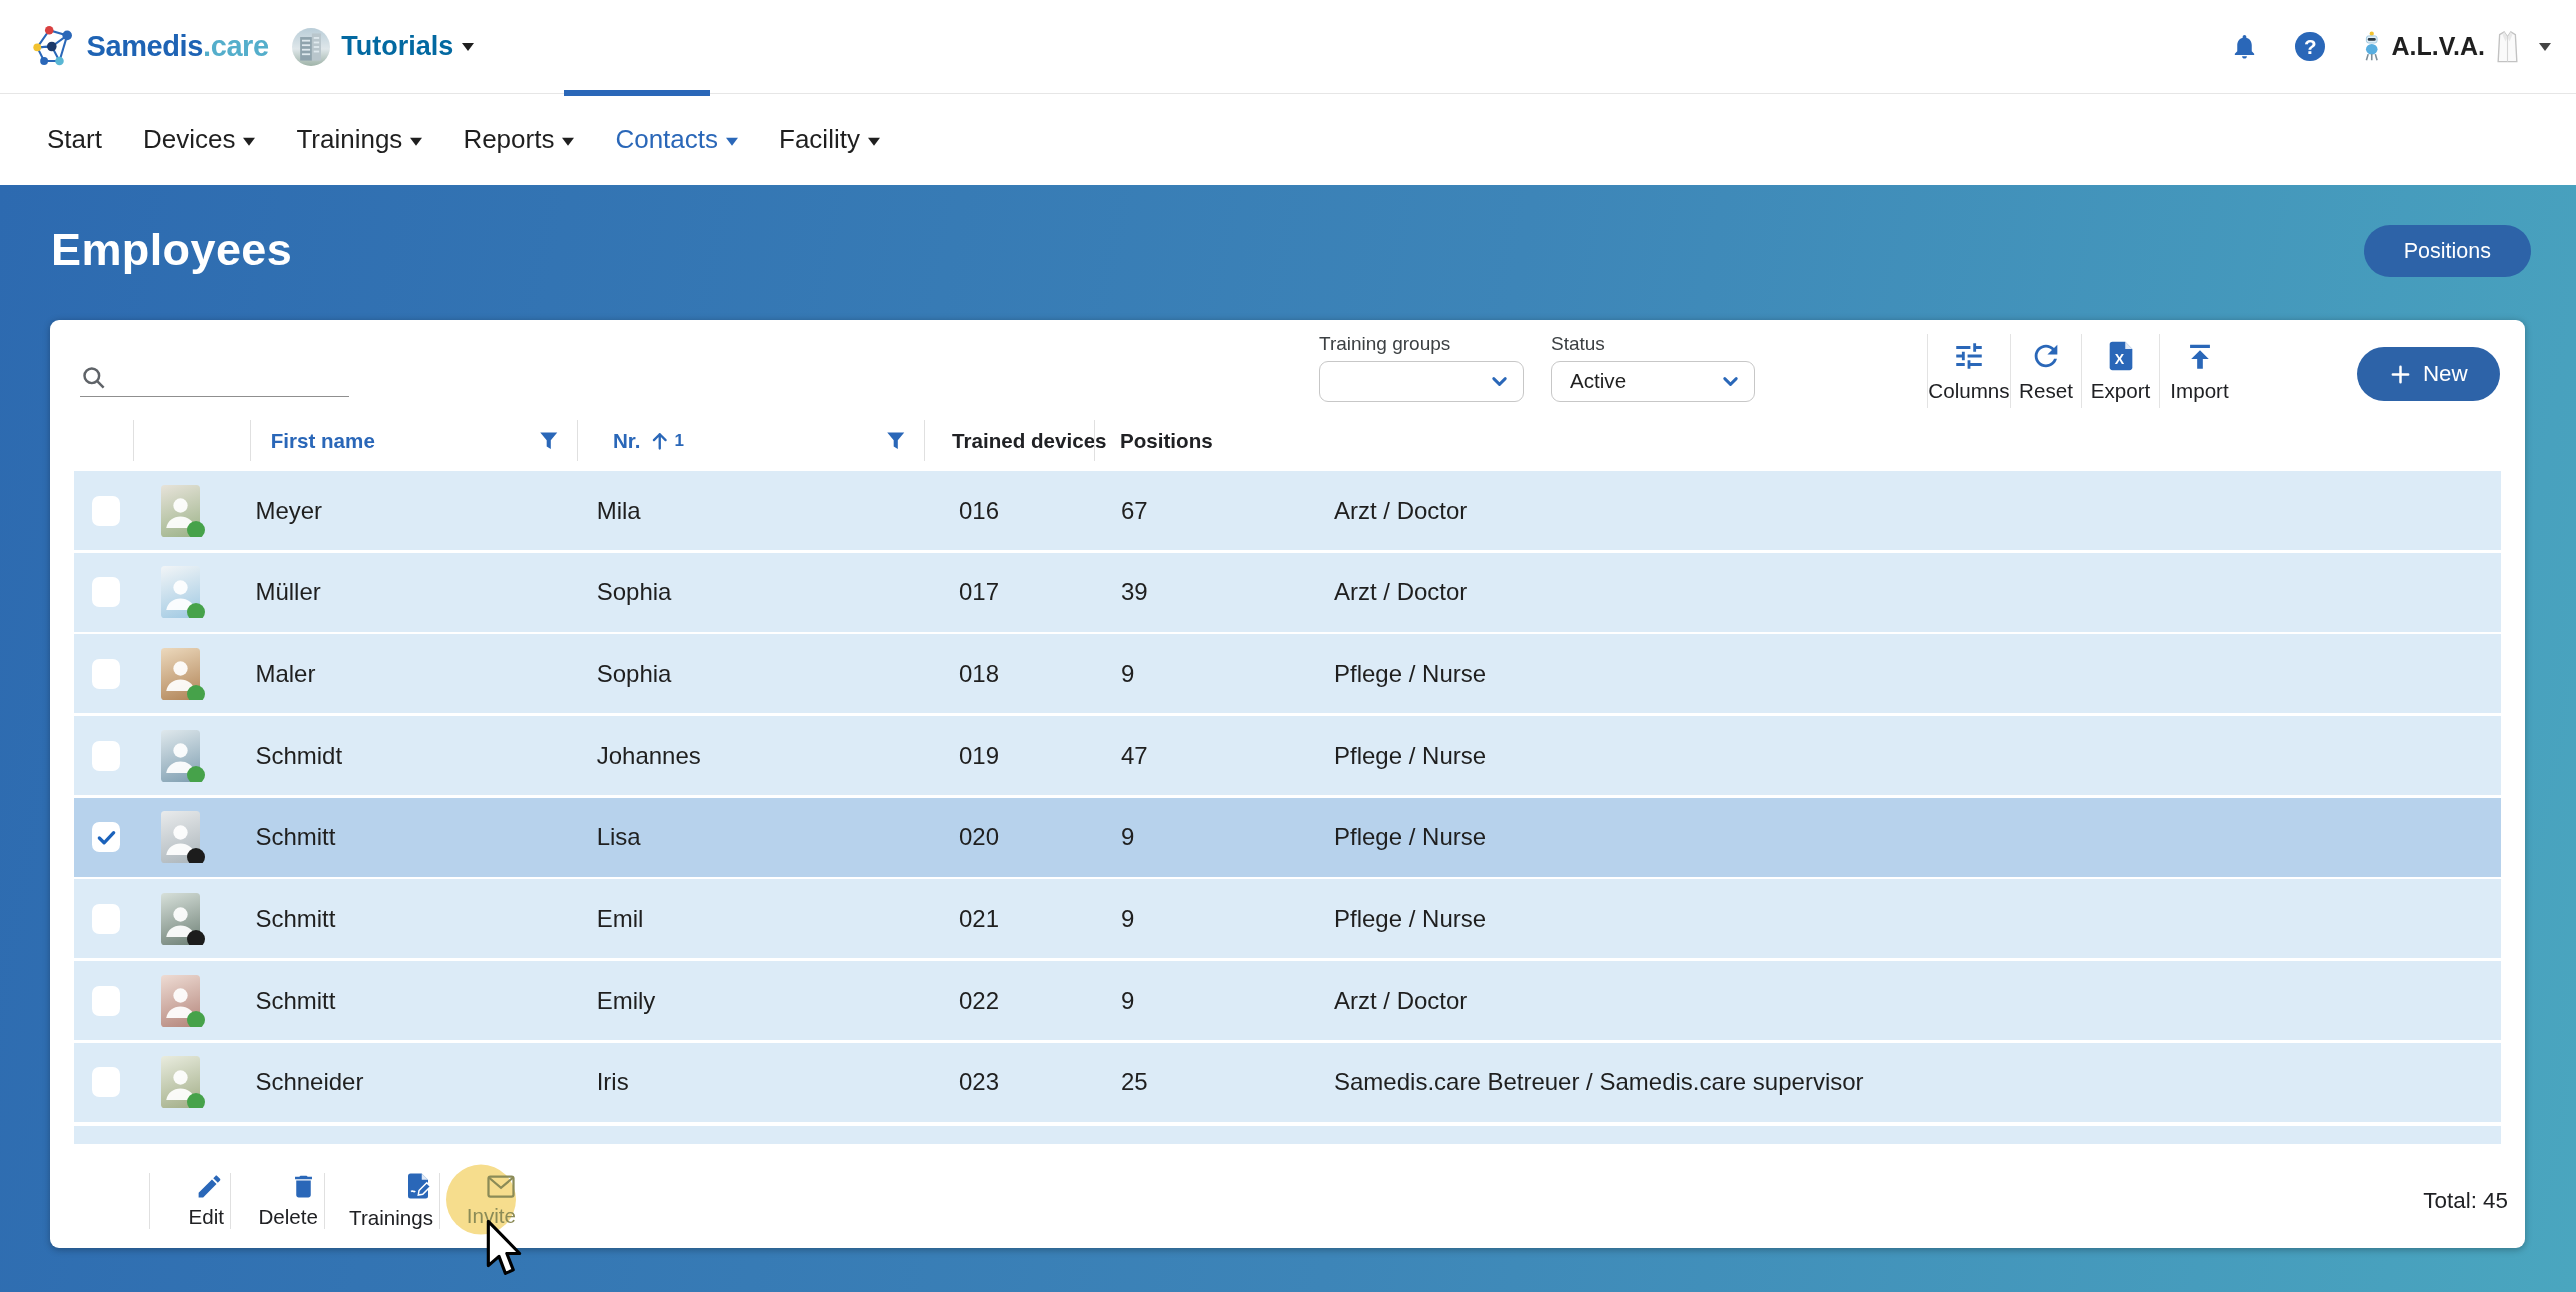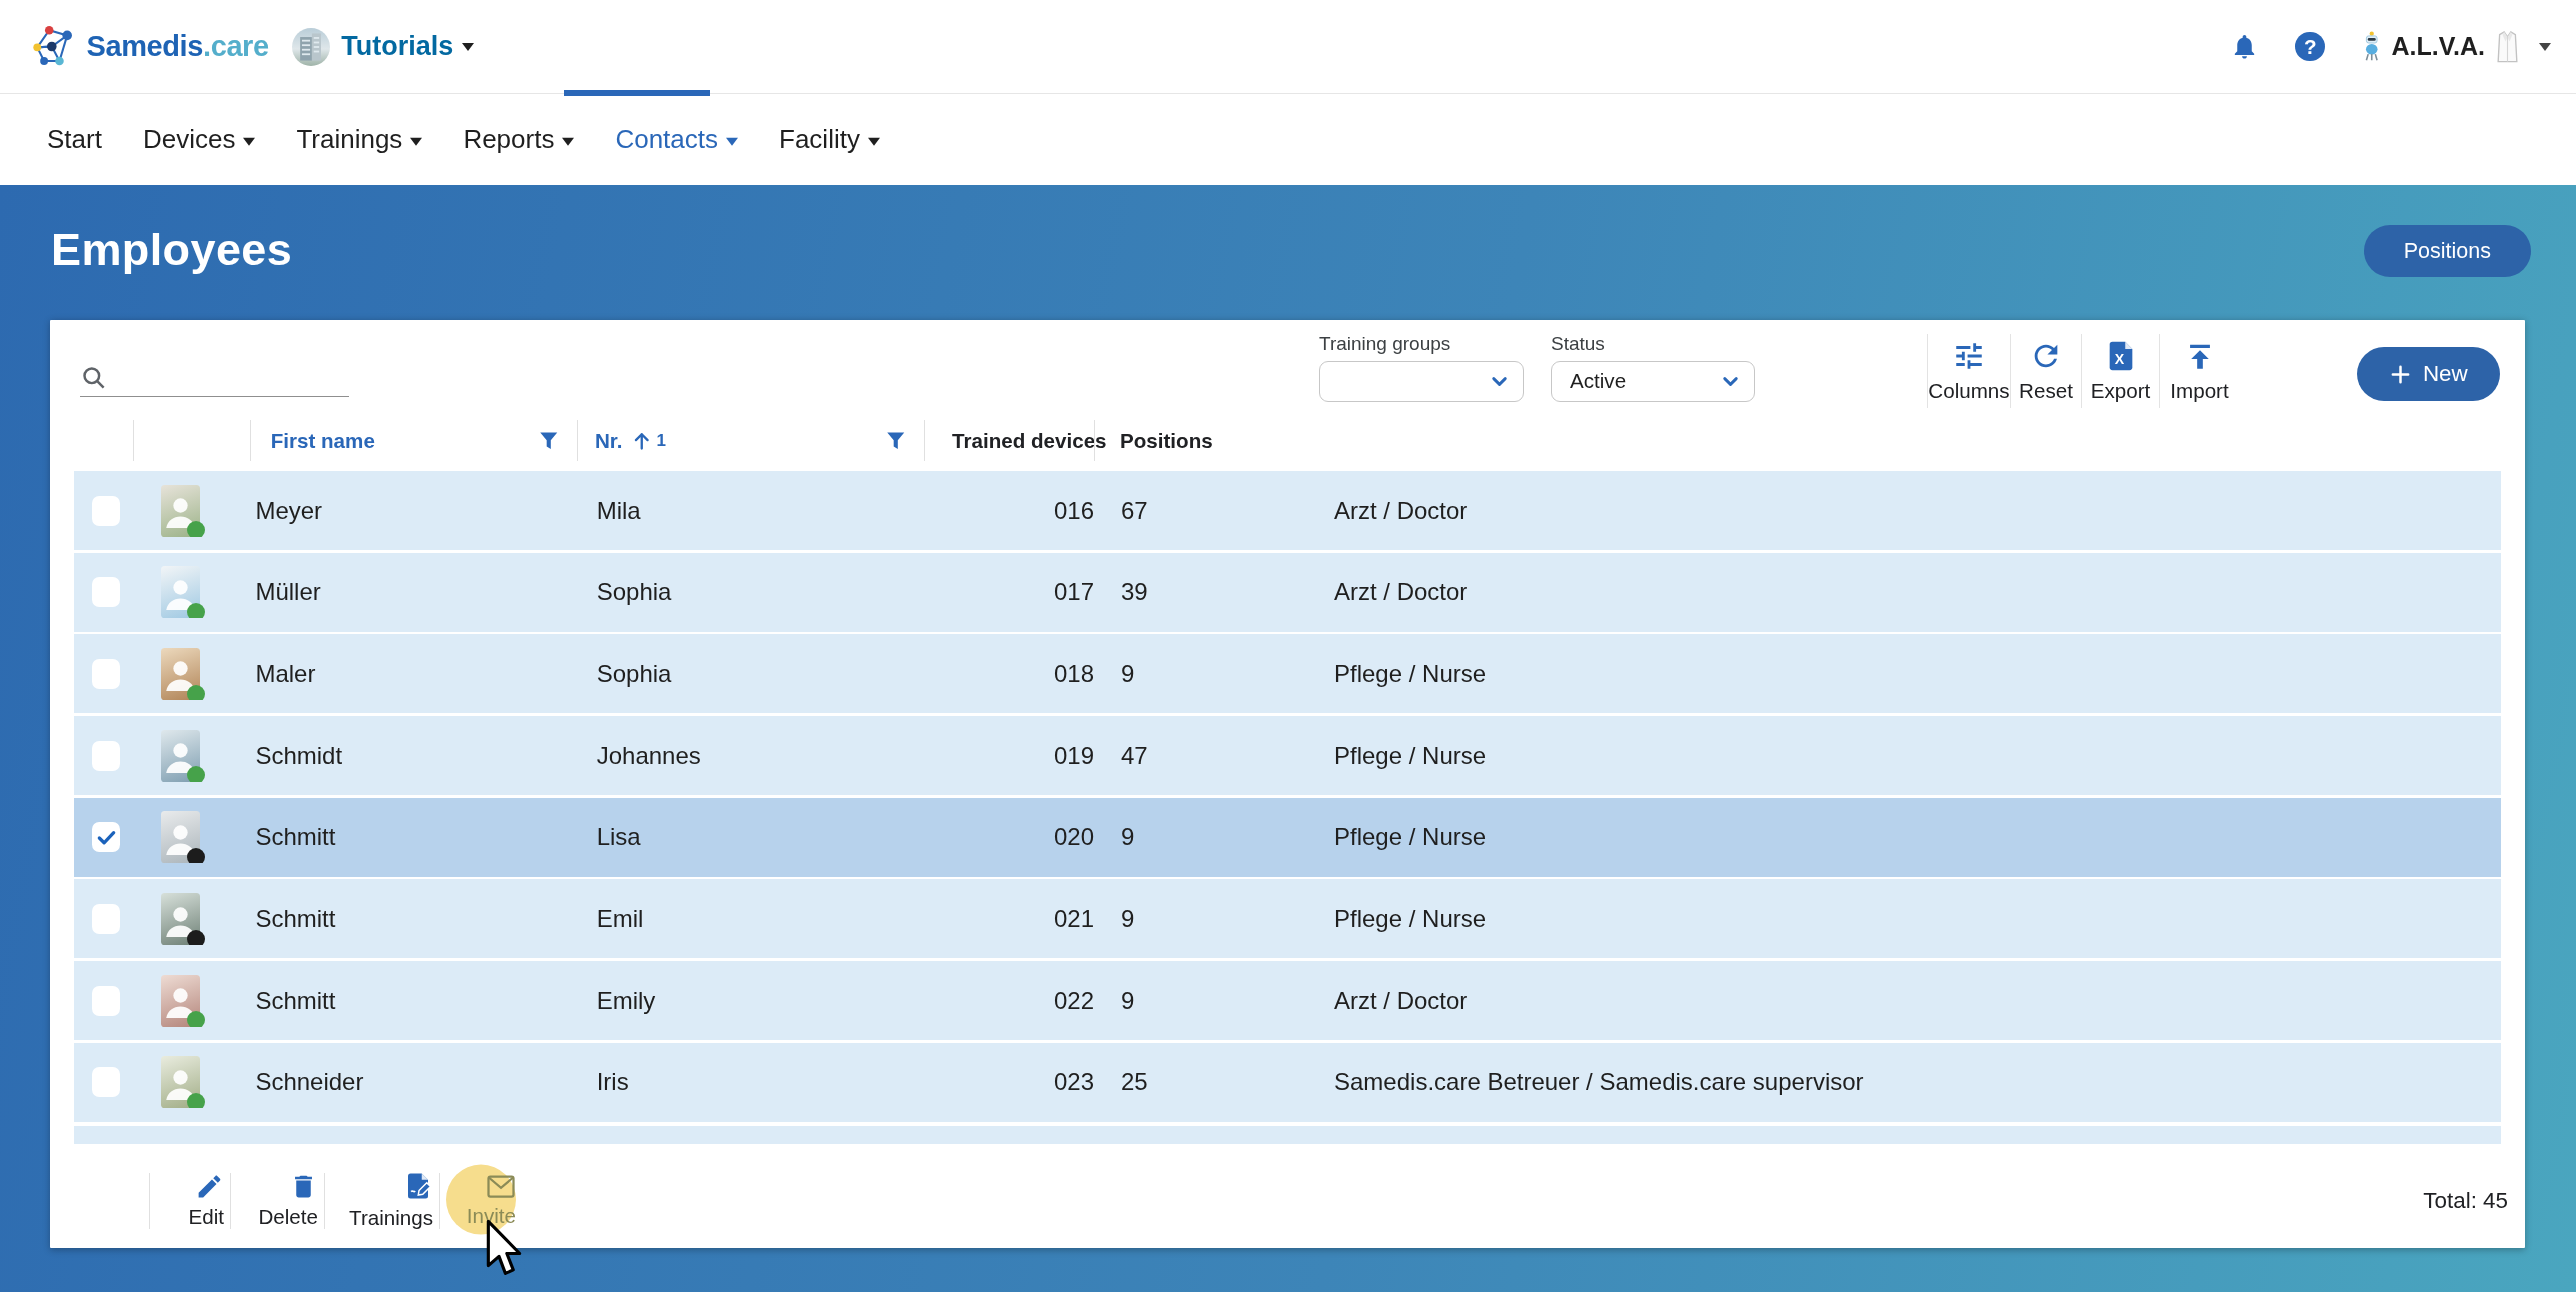--- a/index.html
+++ b/index.html
@@ -33,21 +33,21 @@
   .nav-item.active{color:#2a67b8;}
   .nav-indicator{position:absolute;top:-4.5px;left:564px;width:146px;height:6.3px;background:#2a67b8;}
 
   
   .content{position:relative;height:1107px;background:linear-gradient(101deg,#2d6ab0 0%,#3d85b8 55%,#4aa6bf 100%);}
   .page-title{position:absolute;left:51px;top:39px;font-size:45px;font-weight:bold;color:#fff;letter-spacing:0.4px;}
   .positions-btn{position:absolute;right:45px;top:40px;height:52px;padding:0 40px;border:none;border-radius:26px;
                  background:#2d63a8;color:#fff;font-size:21.5px;font-family:inherit;cursor:pointer;}
 
   
-  .card{position:absolute;left:50px;right:51px;top:135px;height:928px;background:#fff;border-radius:1px;
+  .card{position:absolute;left:50px;right:51px;top:135px;height:928px;background:#fff;border-radius:9px;
         box-shadow:0 1.8px 7.2px rgba(0,0,0,.28);}
 
   
   .search{position:absolute;left:30px;top:36px;width:269px;height:41px;border-bottom:0.9px solid #8f8f8f;display:flex;align-items:flex-end;padding-bottom:3.6px;}
   .search svg{flex:0 0 auto;margin-bottom:1.8px;}
   .search input{border:none;outline:none;background:transparent;font-size:21.5px;font-family:inherit;width:100%;margin-left:10.7px;}
   .field{position:absolute;top:12.5px;}
   .field .flabel{font-size:19px;color:#3c4043;margin-bottom:6.3px;}
   .fbox{height:41px;border:0.9px solid #c7c7c7;border-radius:9px;display:flex;align-items:center;padding:0 12.5px 0 18px;cursor:pointer;background:#fff;}
   .fbox .fvalue{font-size:20.6px;color:#1f1f1f;flex:1;}
@@ -62,21 +62,21 @@
            color:#fff;display:flex;align-items:center;justify-content:center;gap:10.7px;font-size:22.4px;font-family:inherit;cursor:pointer;}
 
   
   .tgrid{display:grid;grid-template-columns:60px 116px 327px 347px 170px 215px 1fr;align-items:center;}
   .thead{position:absolute;top:100px;left:24px;right:24px;height:41px;}
   .hc{display:flex;align-items:center;height:41px;font-size:20.6px;font-weight:bold;color:#202124;}
   .hc .hlabel{white-space:nowrap;}
   .hc.blue{color:#2a67b8;}
   .hc-sel{border-right:0.9px solid #e0e0e0;height:41px;}
   .bl{border-left:0.9px solid #e0e0e0;}
-  .pl-last{padding-left:5.4px;} .pl-first{padding-left:19.7px;} .pl-nr{padding-left:17px;text-align:right;} .pl-tr{padding-left:27px;} .pl-pos{padding-left:25px;}
+  .pl-last{padding-left:5.4px;} .pl-first{padding-left:19.7px;} .pl-nr{padding-left:35px;} .pl-tr{padding-left:27px;} .pl-pos{padding-left:25px;}
   .funnel{margin-left:auto;margin-right:18px;background:none;border:none;padding:0;cursor:pointer;display:flex;}
   .sort-wrap{display:flex;align-items:center;margin-left:9px;}
   .sort-num{font-size:17px;color:#2a67b8;margin-left:3.6px;}
 
   .tbody{position:absolute;top:151px;left:24px;right:24px;}
   .trow{height:79px;margin-bottom:2.7px;background:#dcebf7;cursor:pointer;}
   .trow.selected{background:#b7d2ec;}
   .cell{font-size:24px;color:#1f1f1f;white-space:nowrap;overflow:hidden;}
   .c-check{padding-left:18px;}
   .checkbox{width:28px;height:30px;background:#fff;border-radius:7.2px;display:flex;align-items:center;justify-content:center;}

